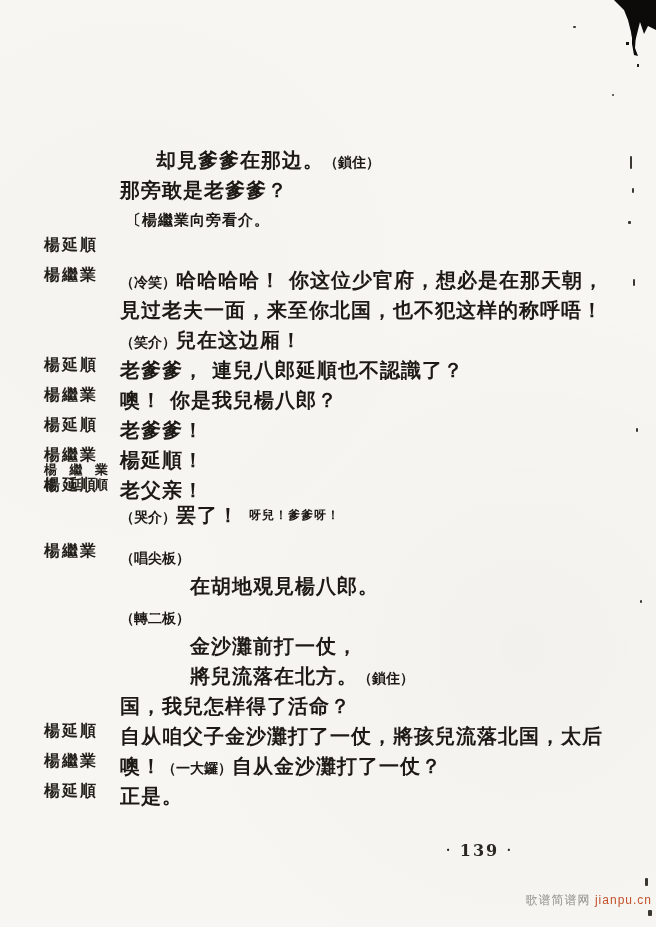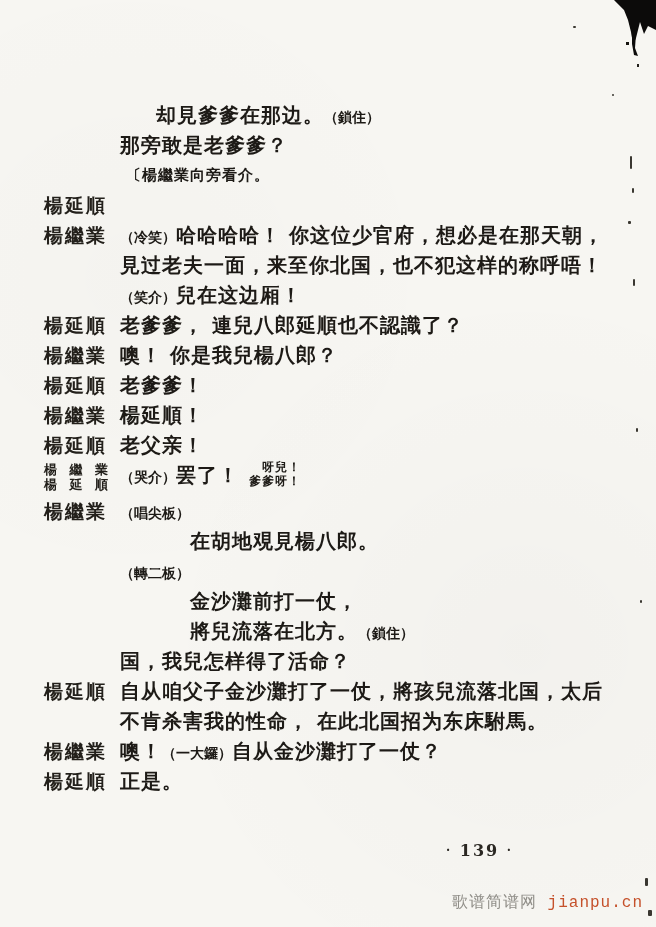--- a/index.html
+++ b/index.html
@@ -32,68 +32,69 @@
     display:flex;
     align-items:flex-start;
     height:30px;
     line-height:30px;
     white-space:nowrap;
   }
   .row.tall{height:34px;line-height:16px;padding-top:2px;}
   .speaker{
     flex:0 0 76px;
     width:76px;
-    font-size:19px;
+    font-size:16px;
     font-weight:bold;
     letter-spacing:2px;
     color:#23201b;
+    margin-top:40px;
   }
   .speaker-stack{
     flex:0 0 76px;width:76px;
     display:flex;flex-direction:column;justify-content:center;
   }
   .speaker-stack .nm{
     display:flex;justify-content:space-between;
     width:64px;font-size:13px;font-weight:bold;line-height:15px;color:#23201b;
   }
   .body-text{
     font-size:20px;
     font-weight:bold;
     letter-spacing:1px;
     color:#1d1a16;
+    margin-top:45px;
   }
   .seg.small{
     font-size:14px;
     letter-spacing:0;
   }
   .row.stage .body-text{font-size:15px;letter-spacing:1px;}
   .stack{
     display:inline-flex;
-    flex-direction:column;
+    flex-direction:row;
     vertical-align:middle;
     margin-left:10px;
     transform:translateY(-2px);
-    text-align:right;
   }
   .stack .st{
     font-size:12px;font-weight:bold;line-height:14px;letter-spacing:1px;
   }
   .page-number{
     position:absolute;
     left:446px;top:841px;
     font-size:16px;font-weight:bold;
     letter-spacing:2px;
     color:#2a2722;
   }
   .page-number .dot{font-size:12px;vertical-align:2px;}
   .watermark{
     position:absolute;
-    right:13px;top:892px;
-    font-size:16px;
-    font-family:Liberation Mono, monospace;
+    right:4px;top:892px;
+    font-size:12px;
+    font-family:Liberation Sans, sans-serif;
     letter-spacing:1px;
   }
   .wm-cn{color:#908e88;}
   .wm-url{color:#c5512b;}
   .blob{position:absolute;top:0;right:0;}
   .speck{position:absolute;background:#3a3731;border-radius:1px;}
 </style>
 </head>
 <body>
 
@@ -207,24 +208,20 @@
       </div>
       <div class="row">
         <div class="speaker"></div>
         <div class="body-text"><span class="seg">国，我兒怎样得了活命？</span></div>
       </div>
       <div class="row">
         <div class="speaker">楊延順</div>
         <div class="body-text"><span class="seg">自从咱父子金沙灘打了一仗，將孩兒流落北国，太后</span></div>
       </div>
       <div class="row">
-        <div class="speaker"></div>
-        <div class="body-text"><span class="seg">不肯杀害我的性命， 在此北国招为东床駙馬。</span></div>
-      </div>
-      <div class="row">
         <div class="speaker">楊繼業</div>
         <div class="body-text"><span class="seg">噢！</span><span class="seg small">（一大鑼）</span><span class="seg">自从金沙灘打了一仗？</span></div>
       </div>
       <div class="row">
         <div class="speaker">楊延順</div>
         <div class="body-text"><span class="seg">正是。</span></div>
       </div>
     </div>
 
   <div class="page-number">

